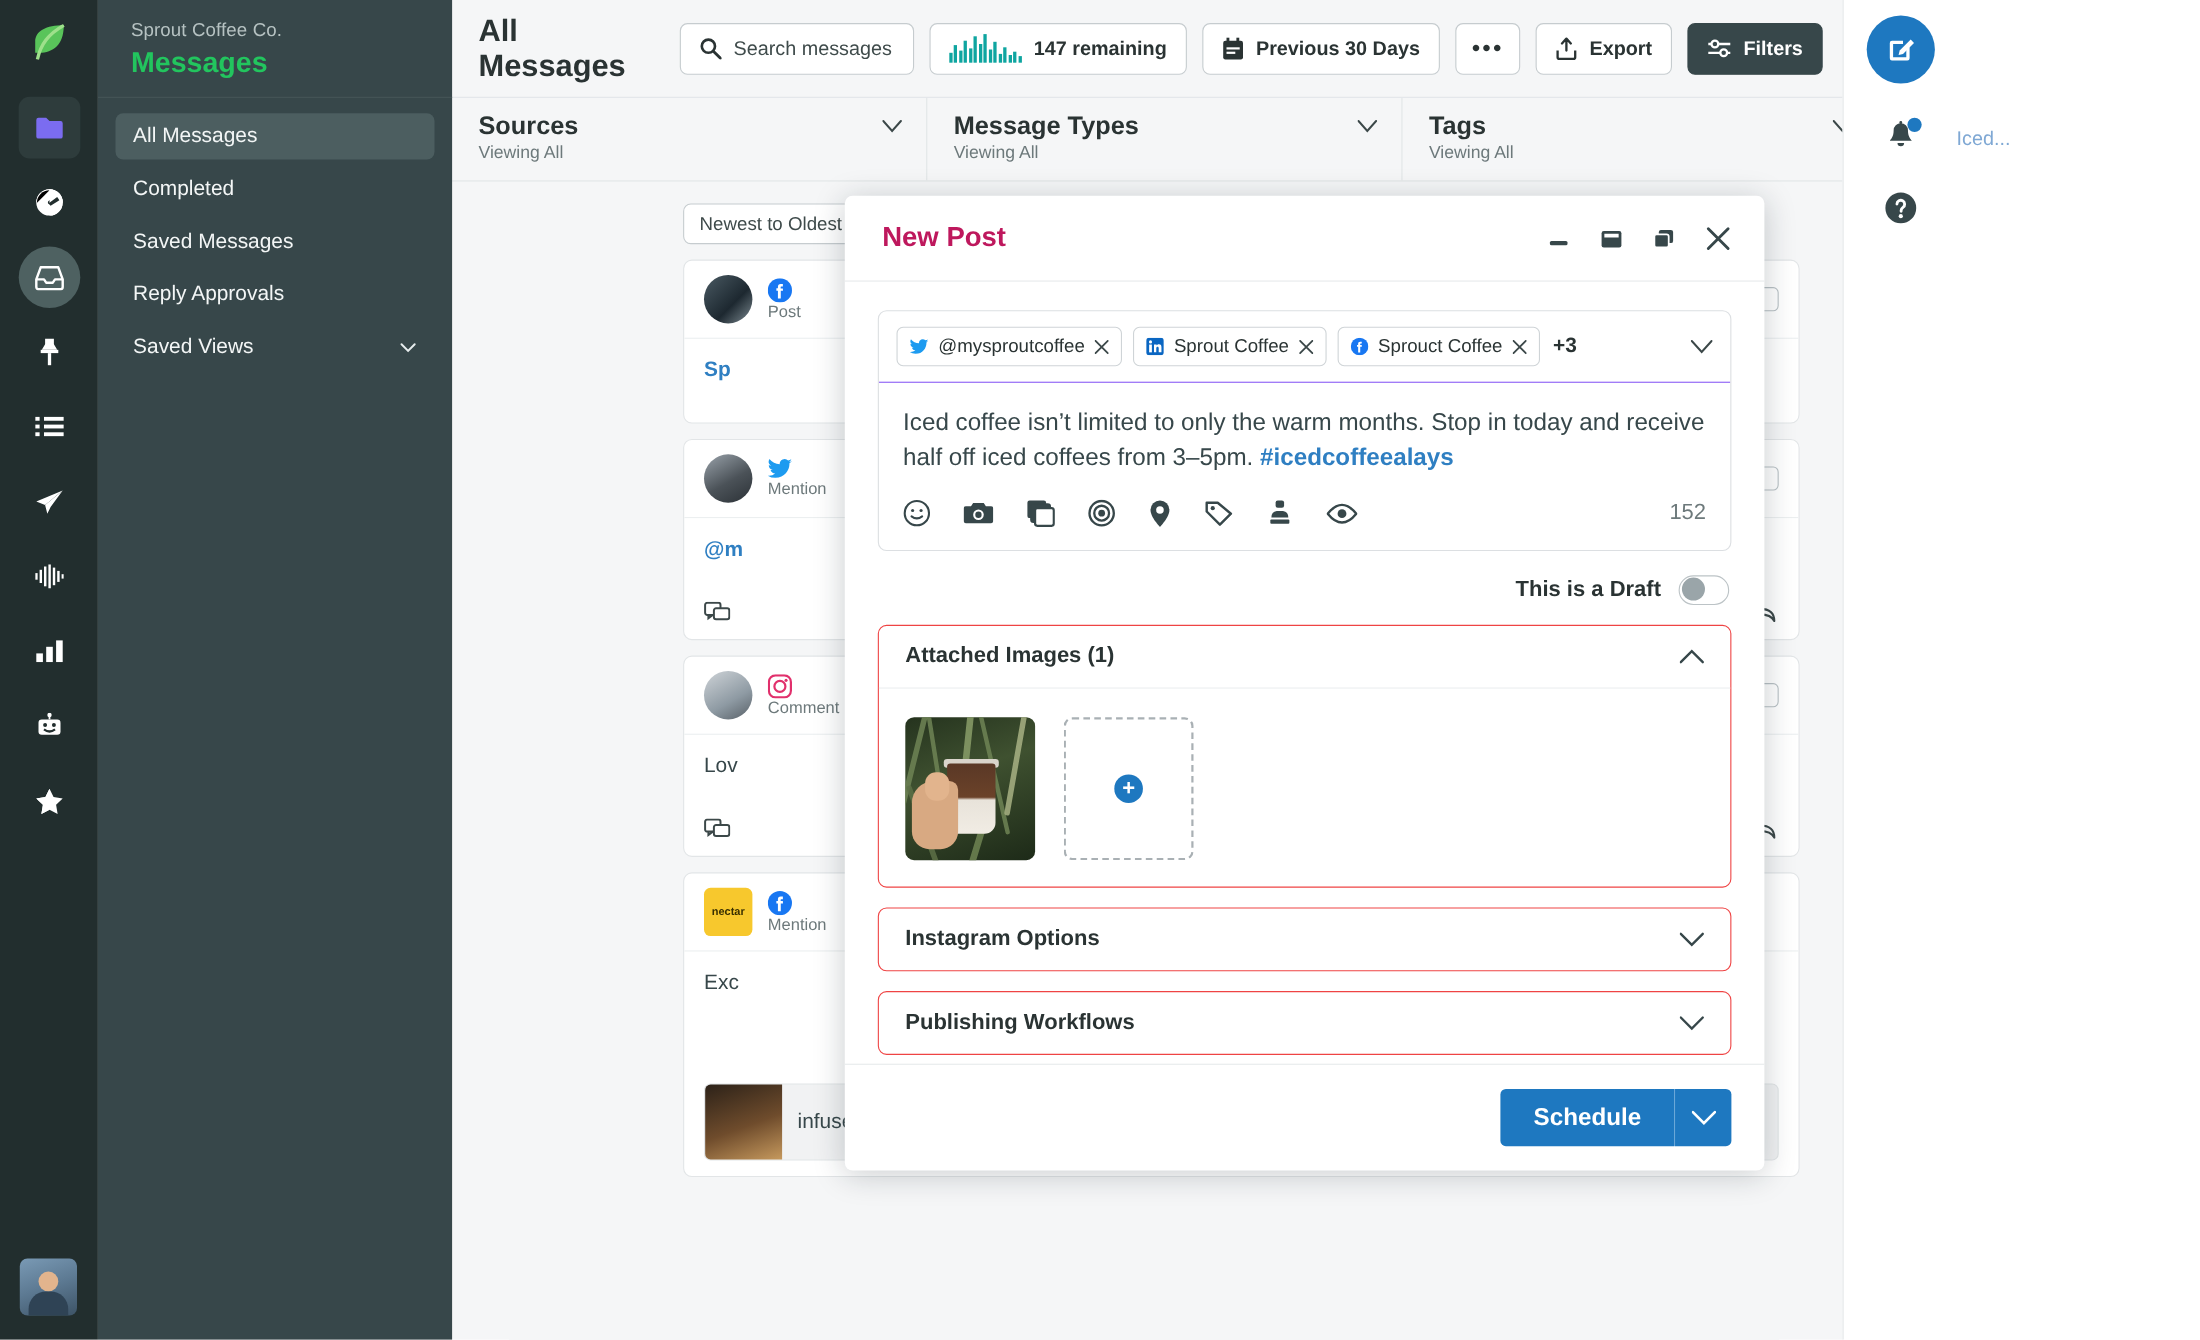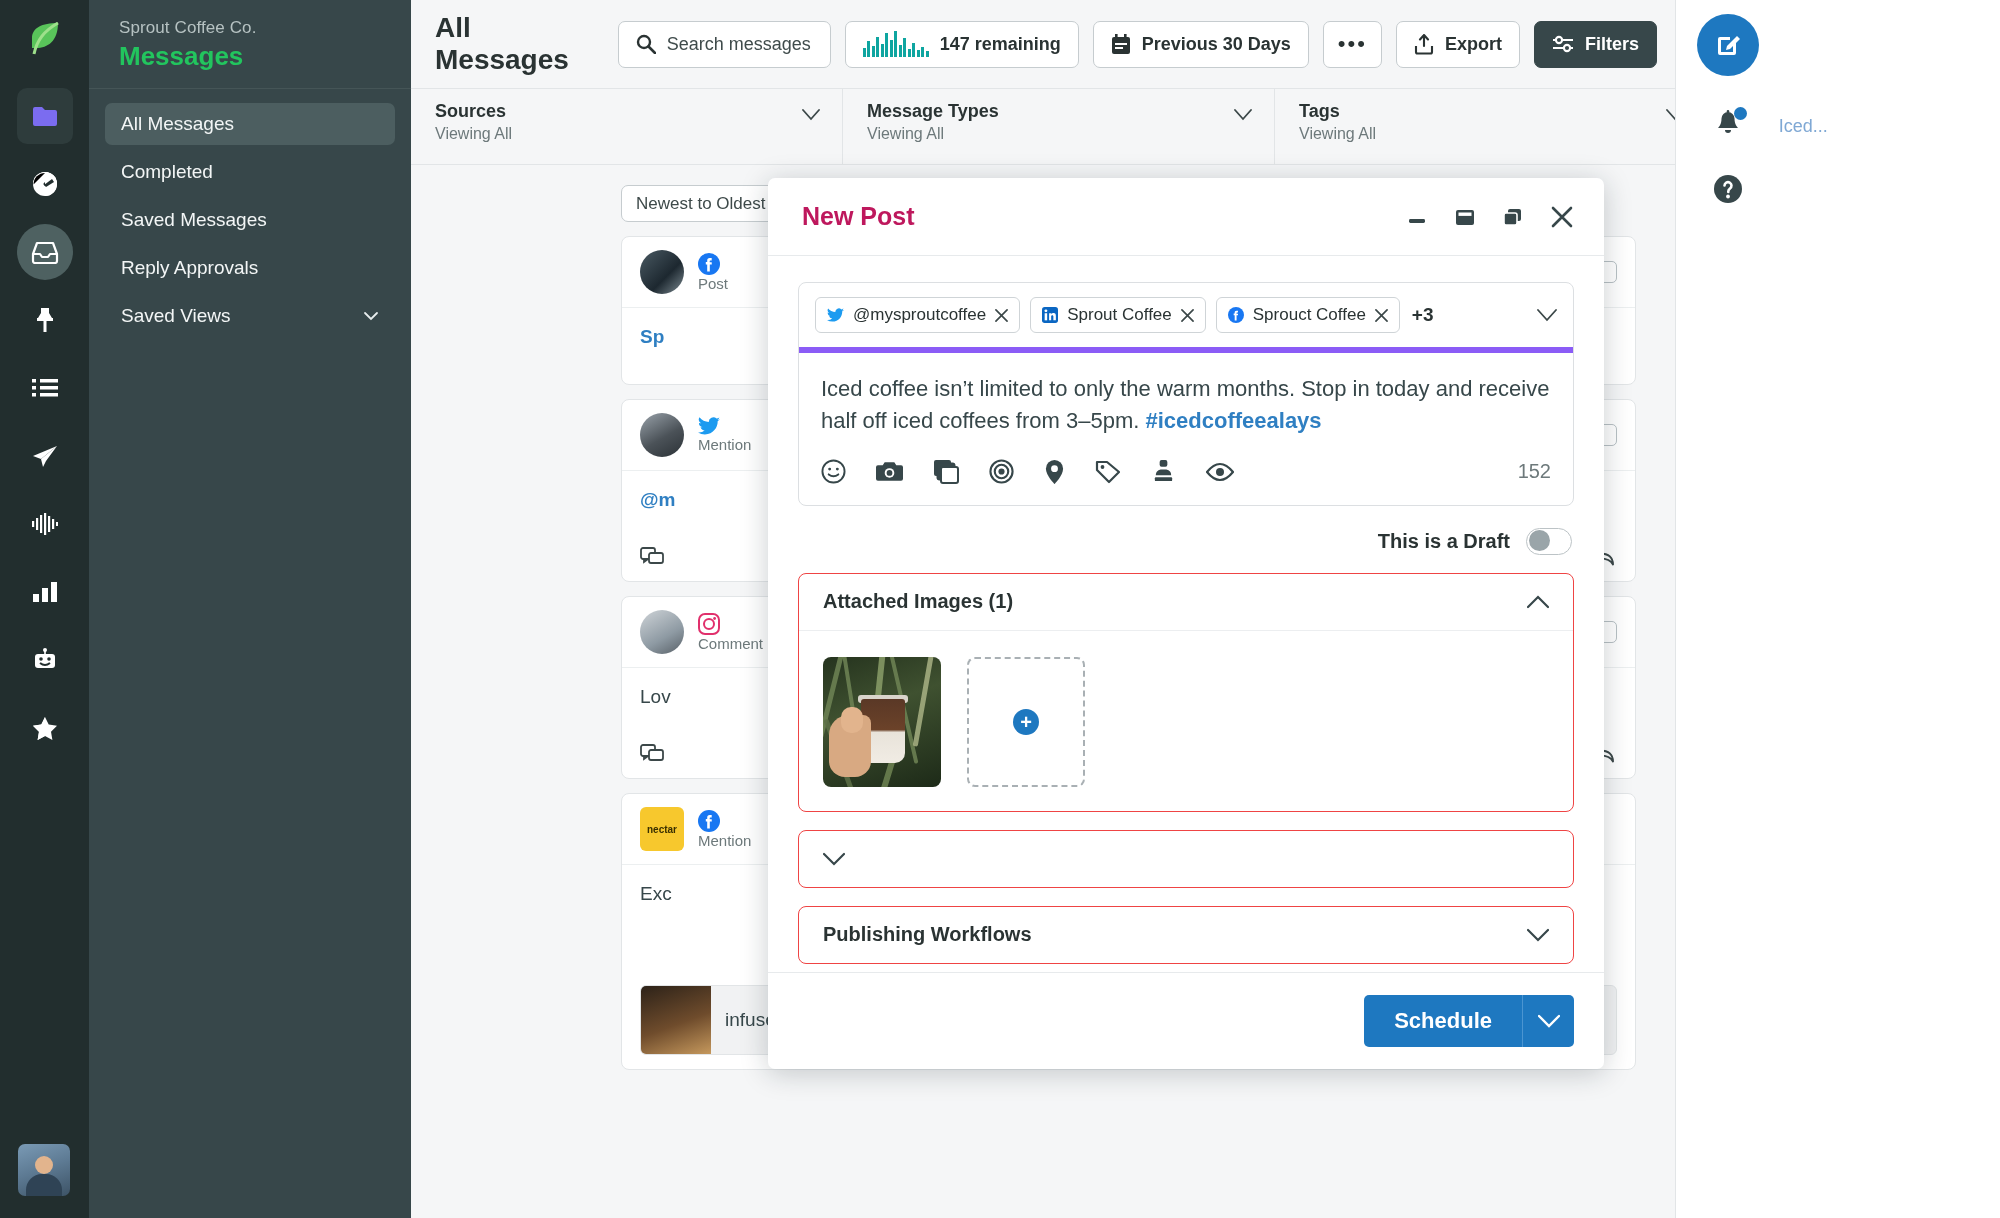--- a/index.html
+++ b/index.html
@@ -70,21 +70,21 @@
   .spark { display: flex; align-items: flex-end; gap: 1.5px; height: 26px; }
   .spark i { display:block; width: 3px; background: #0ea5a0; }
   .dots { letter-spacing: 2px; font-size: 22px; line-height: 1; }
 
   
   .filterbar { height: 76px; background: #f5f6f7; border-bottom: 1px solid #e2e5e7; display:flex; align-items:stretch;}
   .fcell {
     flex: 0 0 432px; border-right: 1px solid #e2e5e7; padding: 12px 24px 0 24px;
     display: flex; justify-content: space-between; align-items: flex-start;
   }
-  .fcell .ft { font-size: 18px; font-weight: bold; color: #2a3333; }
+  .fcell .ft { font-size: 23px; font-weight: bold; color: #2a3333; }
   .fcell .fs { font-size: 16px; color: #6d797b; margin-top: 3px;}
   .factions { flex: 1 1 auto; display:flex; align-items:center; justify-content:flex-end; padding-right: 28px; gap: 12px;
               font-size: 18px; color: #7fa8d4;}
   .factions .sep { color: #c3ccd2; }
 
   
   .listwrap { flex: 1 1 auto; position: relative; padding: 20px 0 0 0; overflow: hidden; }
   .sortrow { padding-left: 210px; }
   .sortbtn {
     height: 37px; border: 1px solid #c6cccf; background: #fff; border-radius: 7px;
@@ -128,21 +128,21 @@
     background: #fff; border-radius: 7px; z-index: 60;
     box-shadow: 0 4px 28px rgba(20,30,40,.22);
     display: flex; flex-direction: column;
   }
   .m-head { height: 78px; display: flex; align-items: center; padding: 0 30px 0 34px; border-bottom: 1px solid #e7eaec;}
   .m-title { font-size: 25px; font-weight: bold; color: #be185d; flex: 1 1 auto;}
   .wctl { display: flex; align-items: center; gap: 26px; color: #37474a; }
   .m-body { padding: 26px 30px 0 30px; }
 
   .compose-box { border: 1px solid #dcdfe2; border-radius: 8px; overflow: hidden;}
-  .profiles { display: flex; align-items: center; gap: 10px; padding: 14px 16px; border-bottom: 6px solid #8b5cf6;}
+  .profiles { display: flex; align-items: center; gap: 10px; padding: 14px 16px; border-bottom: 1px solid #8b5cf6;}
   .chip {
     height: 36px; border: 1px solid #cfd4d7; border-radius: 6px; background:#fff;
     display:inline-flex; align-items:center; gap: 9px; padding: 0 11px; font-size: 17px; color:#2a3333;
   }
   .chip .x { color: #3c4849; font-size: 17px; }
   .plus3 { font-size: 19px; font-weight: bold; color: #2a3333; margin-left: 2px;}
   .prof-chev { margin-left: auto; color:#3c4849;}
   .editor { padding: 20px 22px 0 22px; font-size: 22px; line-height: 1.45; color: #37474a; }
   .editor .tag { color: #2f7fc2; font-weight: bold; }
   .ed-tools { display: flex; align-items: center; gap: 30px; padding: 22px 22px 20px 22px; color: #37474a;}
@@ -782,20 +782,21 @@
             </div>
             <div class="addtile">
               <span class="addcircle">+</span>
             </div>
           </div>
         </div>
       </div>
 
       <div class="panel">
         <div class="panel-head">
+          <span class="panel-title">Instagram Options</span>
           <span>
             <svg width="22" height="14" viewBox="0 0 22 14">
                 <path d="M1 2 L11 12 L21 2" stroke="#37474a" stroke-width="2.2" fill="none" stroke-linecap="round"></path>
               </svg>
           </span>
         </div>
       </div>
 
       <div class="panel" style="margin-bottom:8px;">
         <div class="panel-head">

